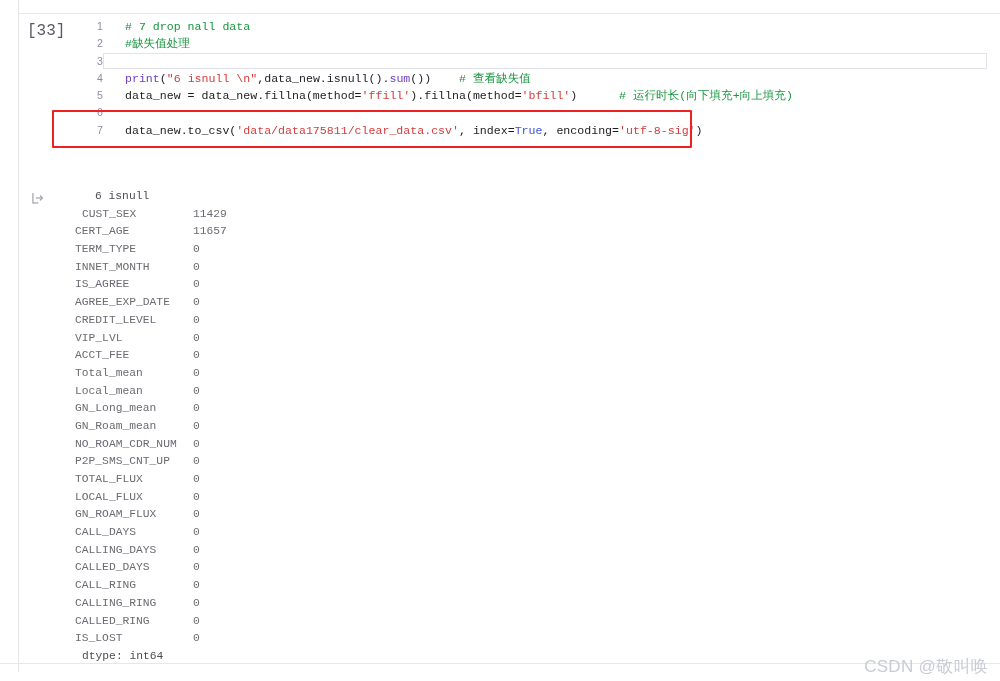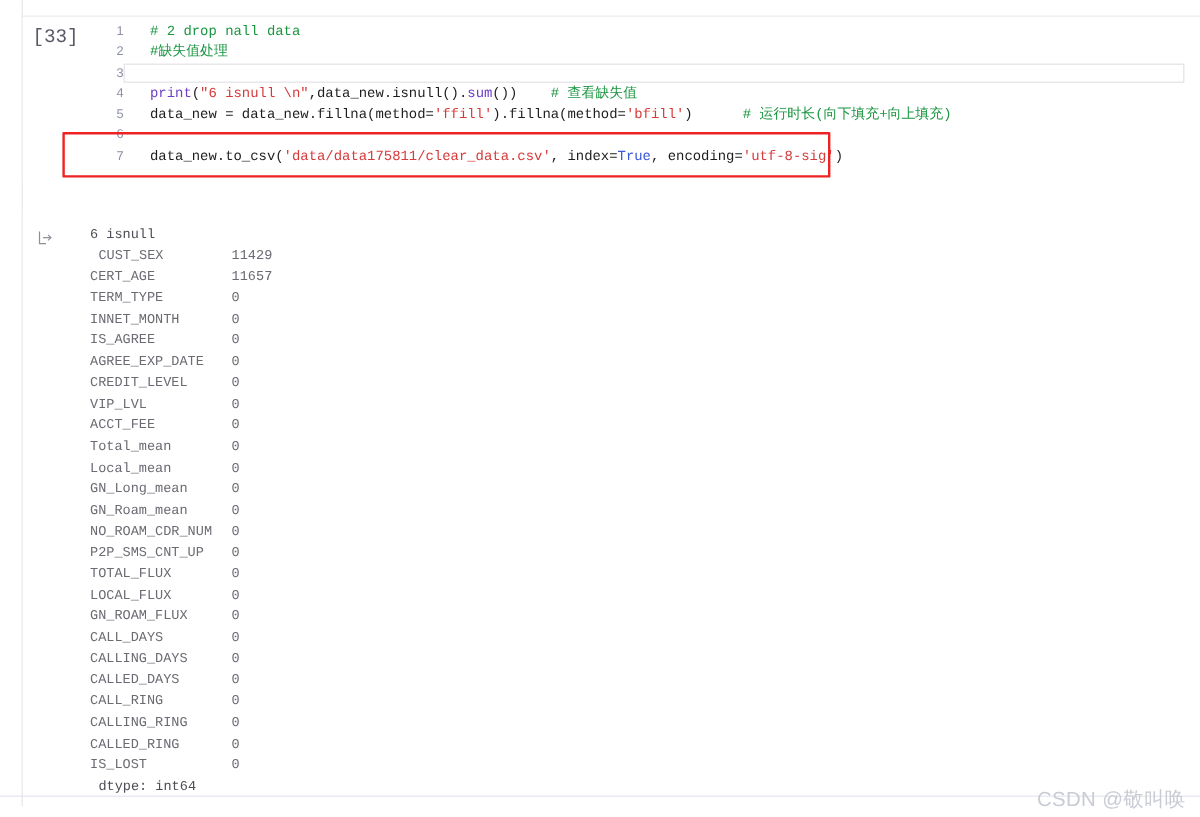--- a/index.html
+++ b/index.html
@@ -159,21 +159,21 @@
   .out-body {
     position: absolute;
     left: 56px;
     top: 11px;
     font-family: "Liberation Mono", monospace;
     font-size: 11.3px;
     color: #6b6b73;
     line-height: 17.7px;
     white-space: pre;
   }
-  .out-head { color: #4d4d55; }
+  .out-head { color: #4d4d55; margin-left: 20px; }
   .out-row  { display: block; height: 17.7px; }
   .out-name {
     display: inline-block;
     width: 118px;
     text-align: left;
   }
   .out-val {
     display: inline-block;
     width: 58px;
     text-align: left;
@@ -214,21 +214,21 @@
 <body>
 
 <div id="notebook">
 
   <div class="frame-top-rule"></div>
   <div class="frame-left-rule"></div>
 
   <div id="code-cell">
     <div class="exec-count">[33]</div>
     <div class="code-lines" id="code-lines">
-        <div class="code-line"><span class="ln">1</span><span class="ltext"><span class="tk-comment"># 2 drop nall data</span></span></div>
+        <div class="code-line"><span class="ln">1</span><span class="ltext"><span class="tk-comment"># 7 drop nall data</span></span></div>
         <div class="code-line"><span class="ln">2</span><span class="ltext"><span class="tk-comment">#缺失值处理</span></span></div>
         <div class="code-line active"><span class="ln">3</span><span class="ltext"><span class="tk-plain"></span></span></div>
         <div class="code-line"><span class="ln">4</span><span class="ltext"><span class="tk-fn">print</span><span class="tk-plain">(</span><span class="tk-str">"6 isnull \n"</span><span class="tk-plain">,data_new.isnull().</span><span class="tk-fn">sum</span><span class="tk-plain">())</span><span class="tk-comment">    # 查看缺失值</span></span></div>
         <div class="code-line"><span class="ln">5</span><span class="ltext"><span class="tk-plain">data_new = data_new.fillna(method=</span><span class="tk-str">'ffill'</span><span class="tk-plain">).fillna(method=</span><span class="tk-str">'bfill'</span><span class="tk-plain">)</span><span class="tk-comment">      # 运行时长(向下填充+向上填充)</span></span></div>
         <div class="code-line"><span class="ln">6</span><span class="ltext"><span class="tk-plain"></span></span></div>
         <div class="code-line"><span class="ln">7</span><span class="ltext"><span class="tk-plain">data_new.to_csv(</span><span class="tk-str">'data/data175811/clear_data.csv'</span><span class="tk-plain">, index=</span><span class="tk-kw">True</span><span class="tk-plain">, encoding=</span><span class="tk-str">'utf-8-sig'</span><span class="tk-plain">)</span></span></div>
       </div>
   </div>
 
   <div id="red-highlight"></div>

